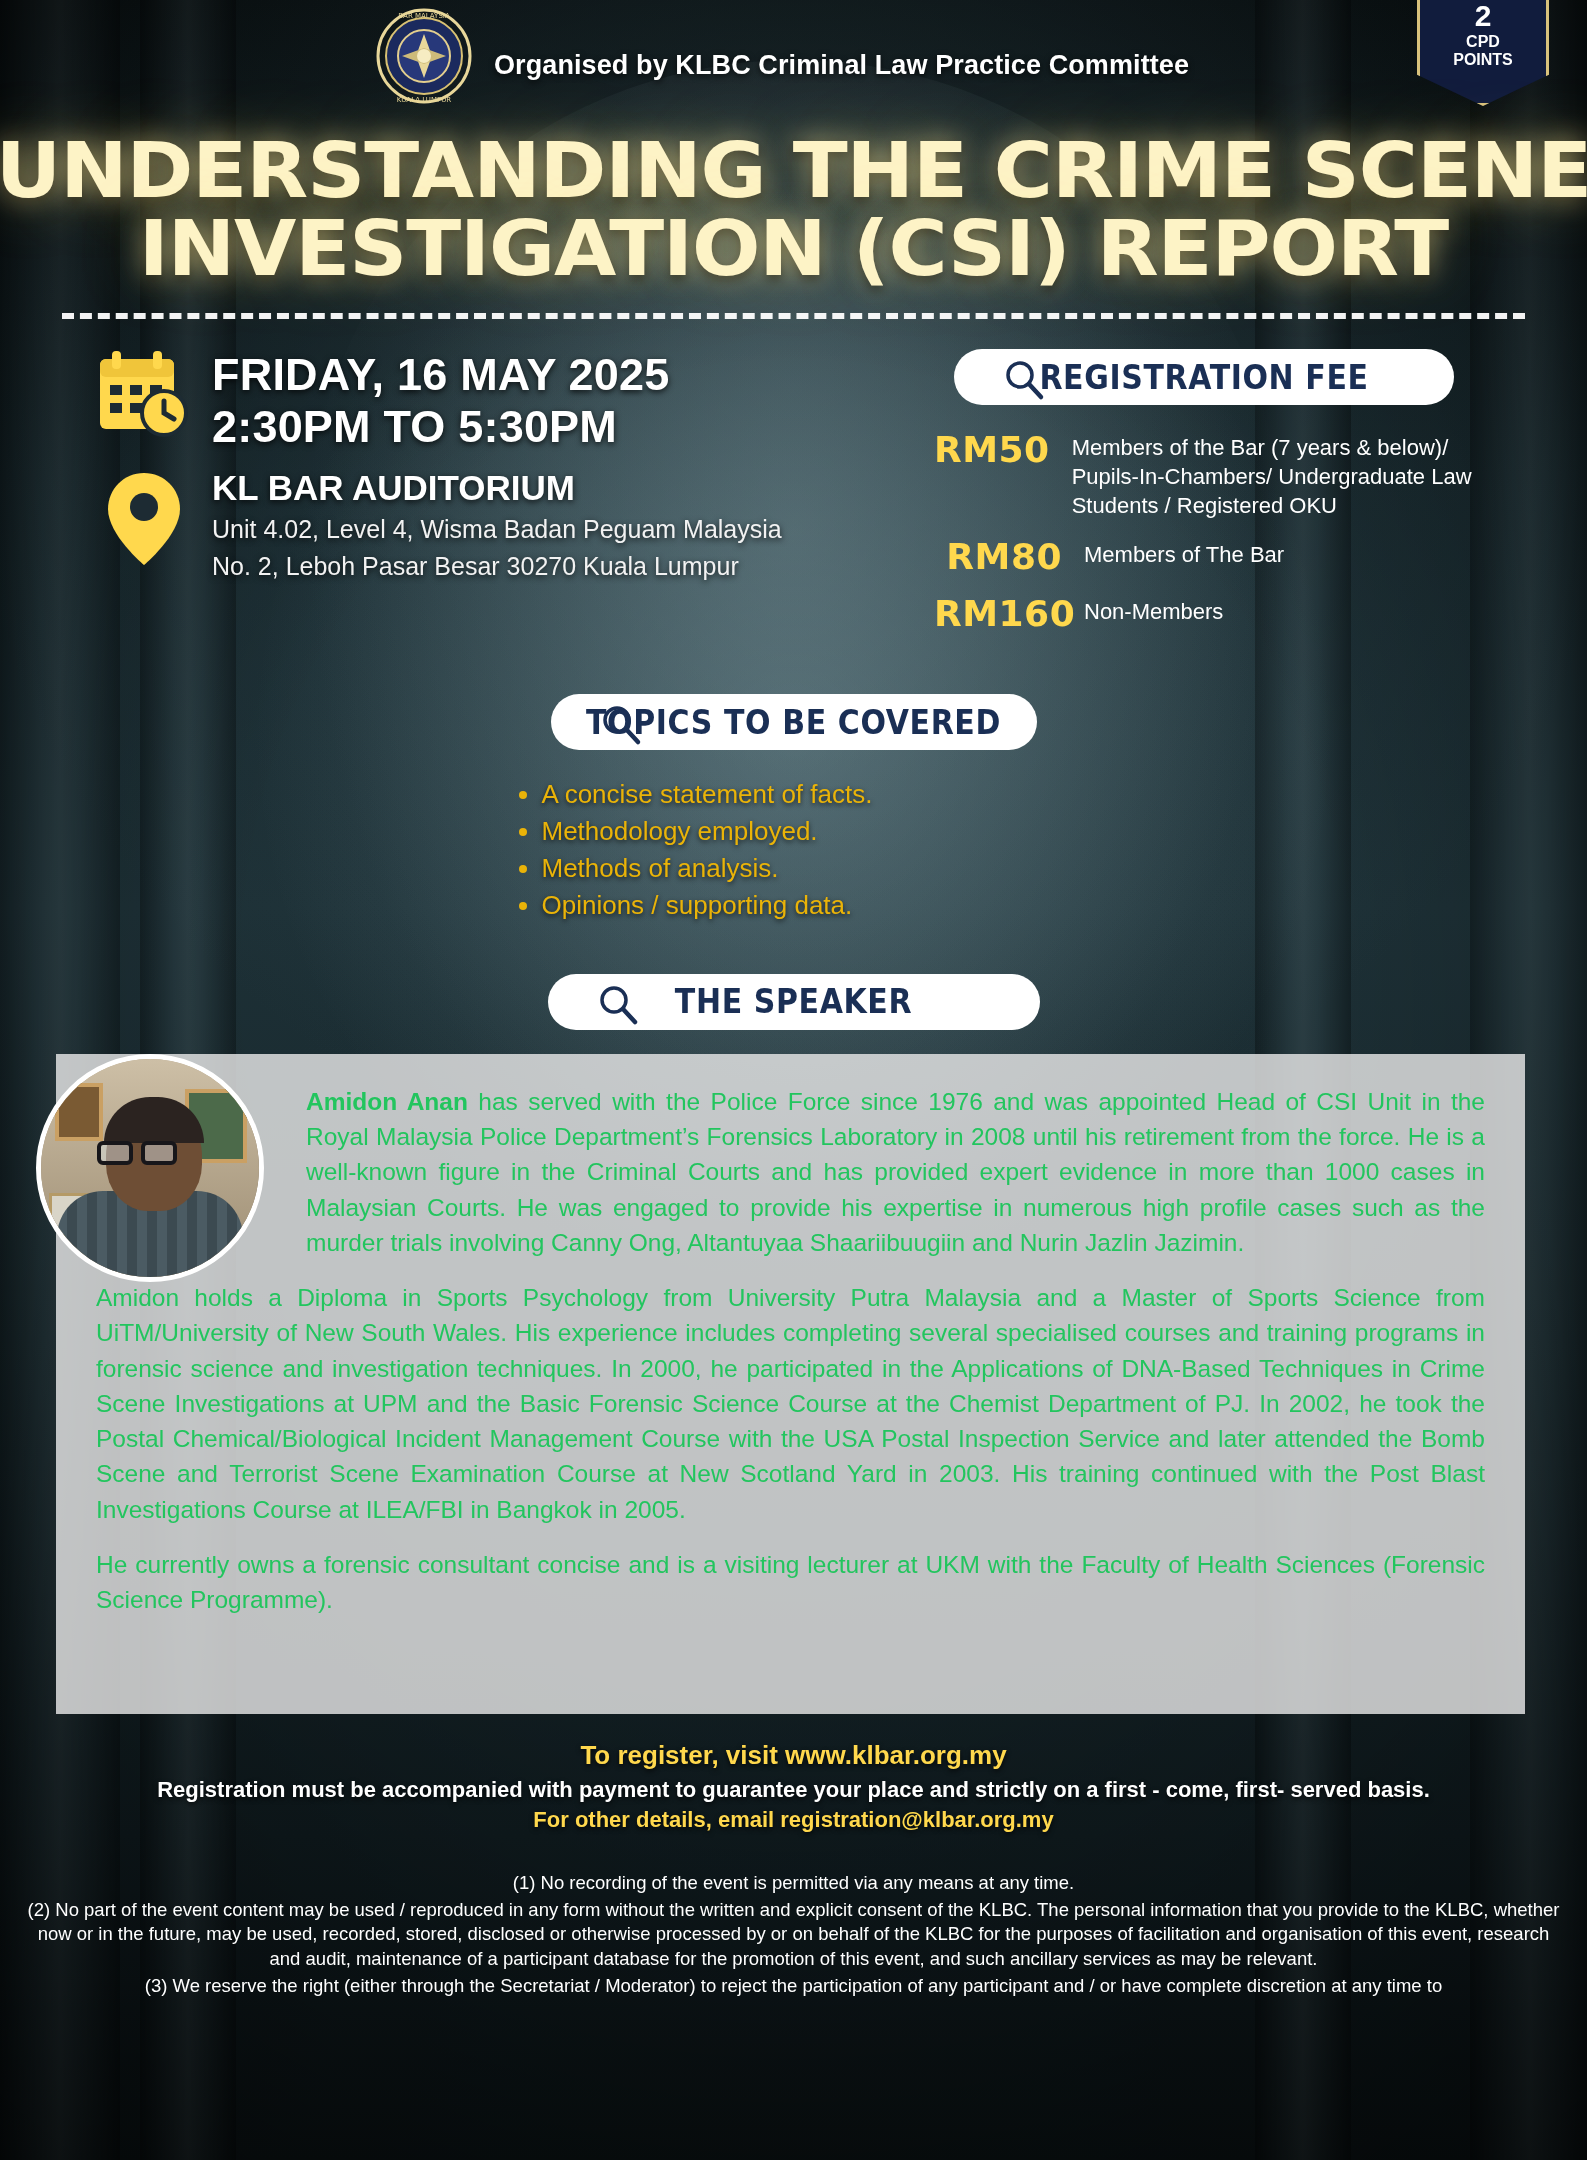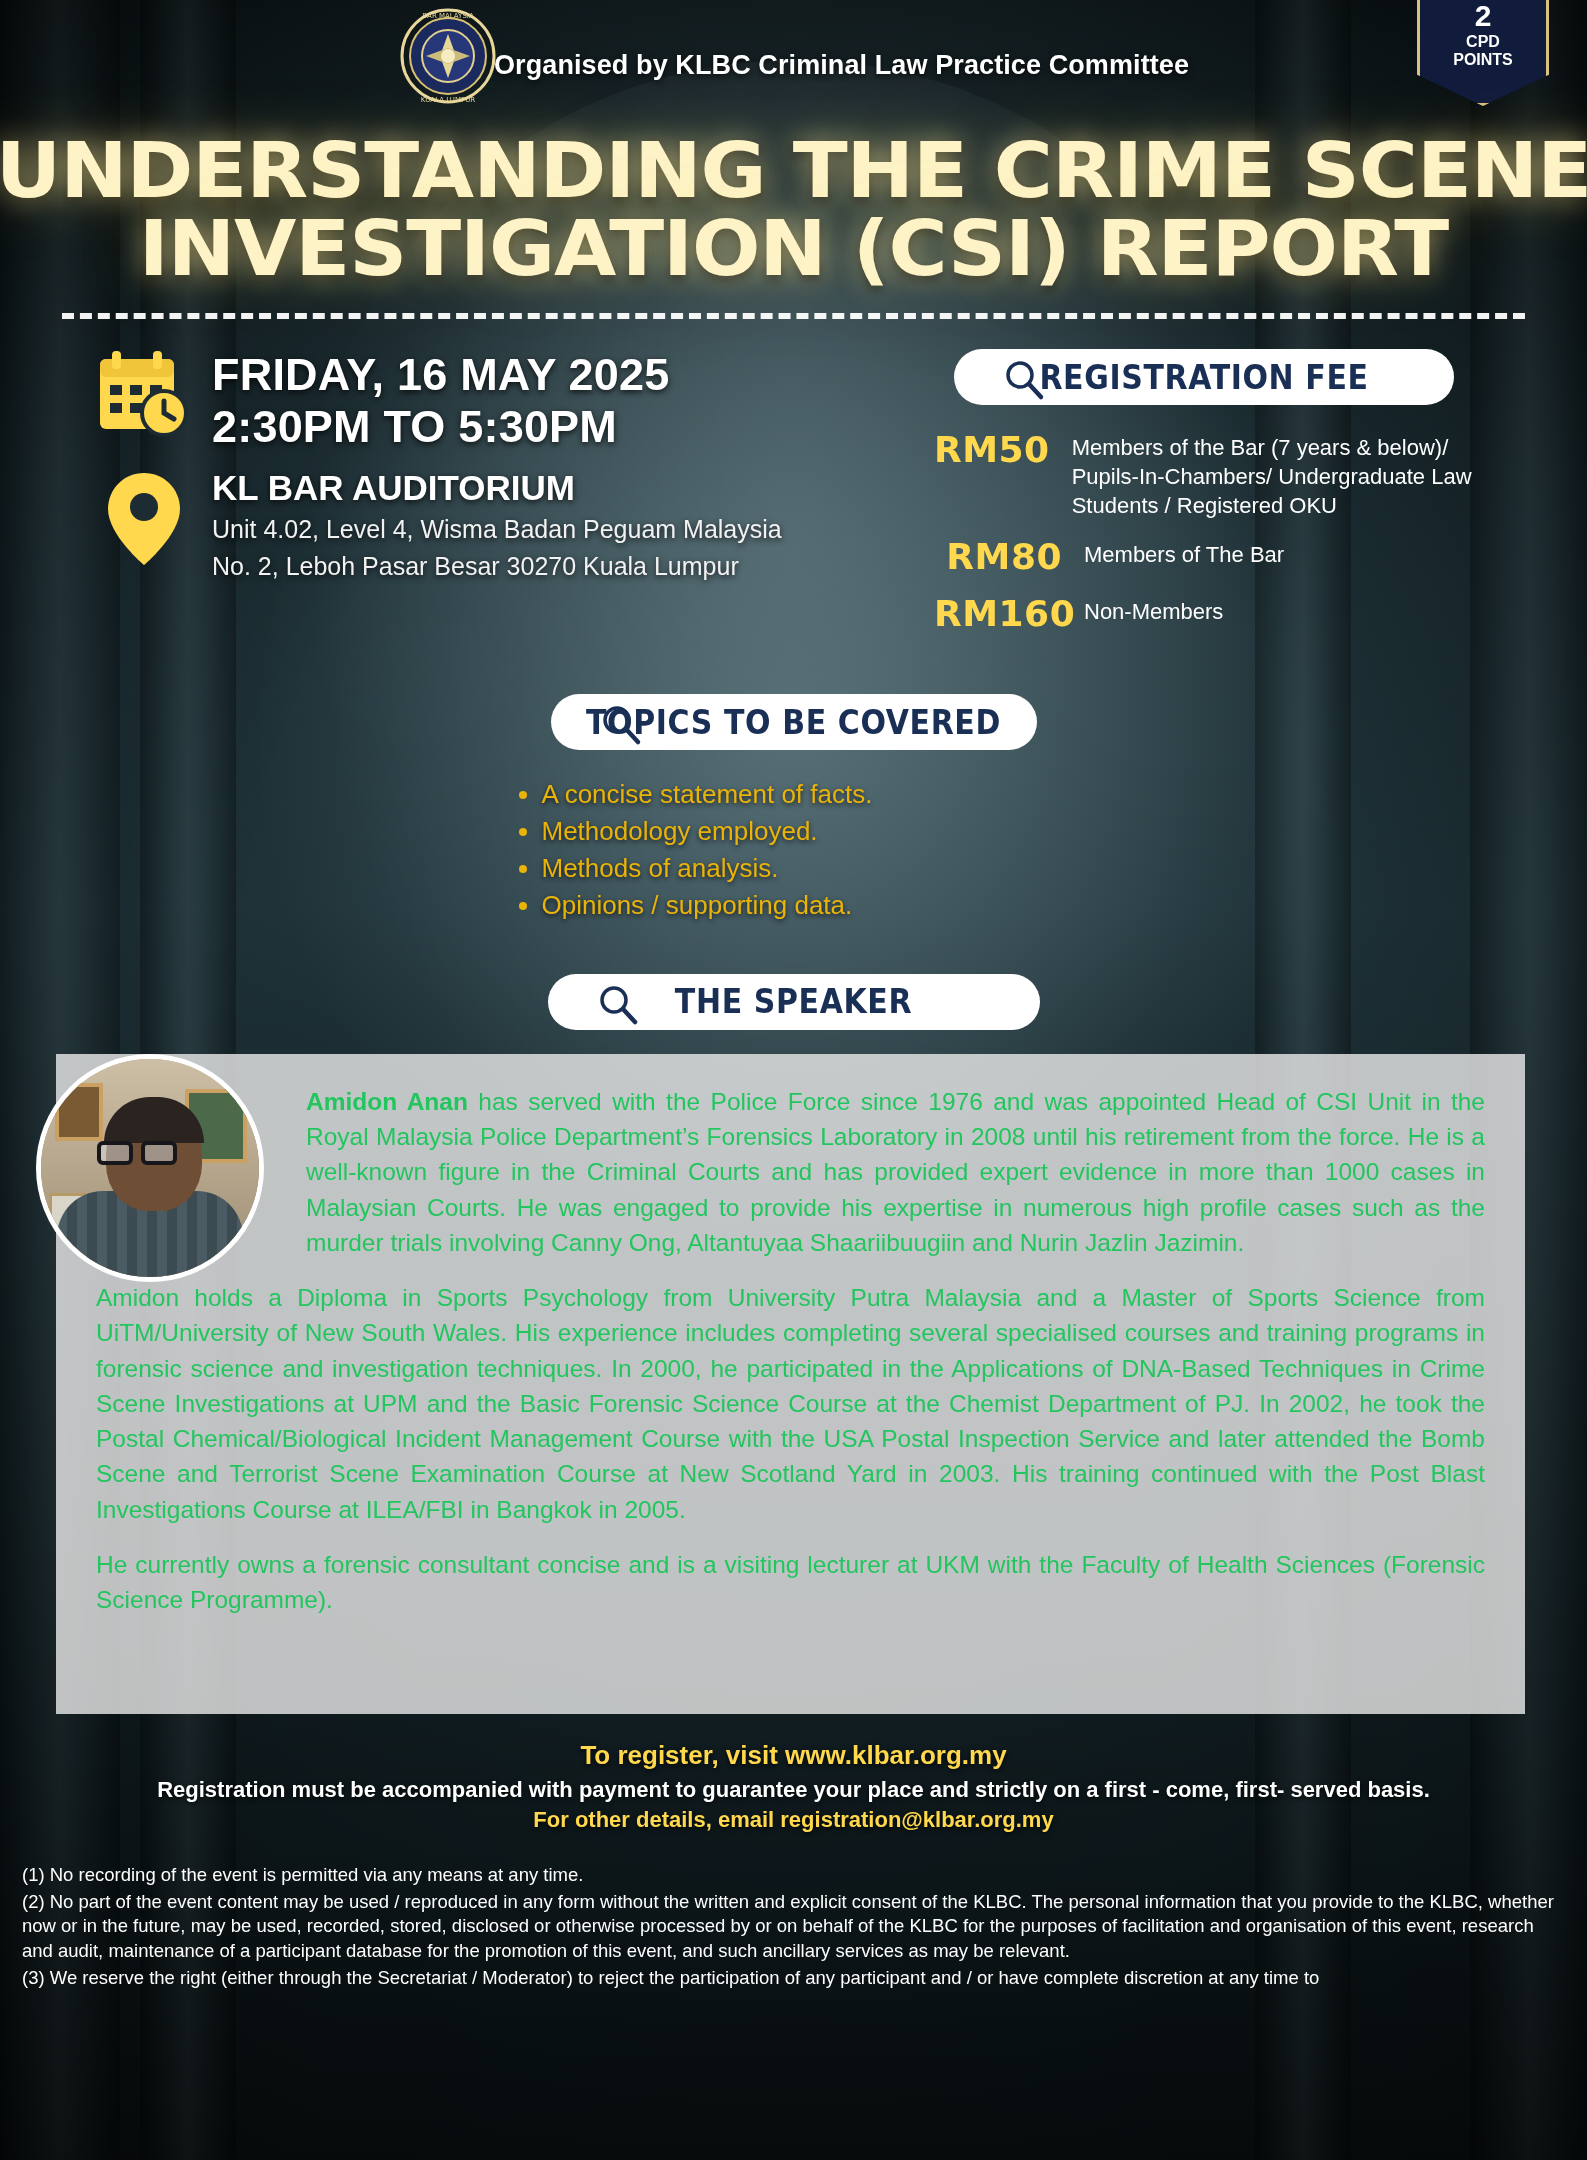--- a/index.html
+++ b/index.html
@@ -40,21 +40,21 @@
     position:absolute; inset:0; z-index:2; pointer-events:none;
     background: radial-gradient(ellipse 85% 70% at 50% 45%, rgba(0,0,0,0) 40%, rgba(0,0,0,.55) 100%);
   }
   .content { position: relative; z-index: 5; }
 
   
   .header {
     display: flex; align-items: center; gap: 26px;
     padding: 14px 0 0 372px; height: 116px;
   }
-  .bar-logo { position:absolute; left: 396px; top: 4px; width: 104px; height: 104px; }
+  .bar-logo { position:absolute; left: 372px; top: 4px; width: 104px; height: 104px; }
   .organised {
     font-size: 27px; font-weight: bold; letter-spacing: .1px; color:#fff;
     margin-left: 122px; text-shadow: 0 2px 6px rgba(0,0,0,.8);
   }
   .cpd-badge {
     position: absolute; top: -6px; right: 38px; width: 132px; height: 112px;
     background: #111c3d;
     border: 3px solid #d9c27c;
     clip-path: polygon(0 0, 100% 0, 100% 72%, 50% 100%, 0 72%);
     display: flex; flex-direction: column; align-items: center; justify-content: flex-start;
@@ -158,21 +158,21 @@
   .bio b { font-weight: bold; }
   .bio-rest { padding-left: 0; margin-left: 0; }
 
   
   .register { text-align: center; margin-top: 26px; padding: 0 70px; }
   .reg1 { color:#ffd84d; font-weight: bold; font-size: 26px; text-shadow: 0 2px 5px rgba(0,0,0,.8); }
   .reg2 { color:#ffffff; font-weight: bold; font-size: 22px; margin-top: 6px; text-shadow: 0 2px 5px rgba(0,0,0,.8); }
   .reg3 { color:#ffd84d; font-weight: bold; font-size: 22px; margin-top: 4px; text-shadow: 0 2px 5px rgba(0,0,0,.8); }
 
   
-  .notes { margin-top: 30px; padding: 0 22px 10px 22px; }
+  .notes { margin-top: 38px; padding: 0 22px 10px 22px; text-align: center; }
   .notes p { font-size: 18.5px; line-height: 1.34; color: #ffffff; }
   .notes p + p { margin-top: 2px; }
 </style>
 </head>
 <body>
 
 <div class="bg"></div>
 <div class="pillars">
   <div class="pillar" style="left:0px;width:120px"></div>
   <div class="pillar" style="left:140px;width:96px"></div>

